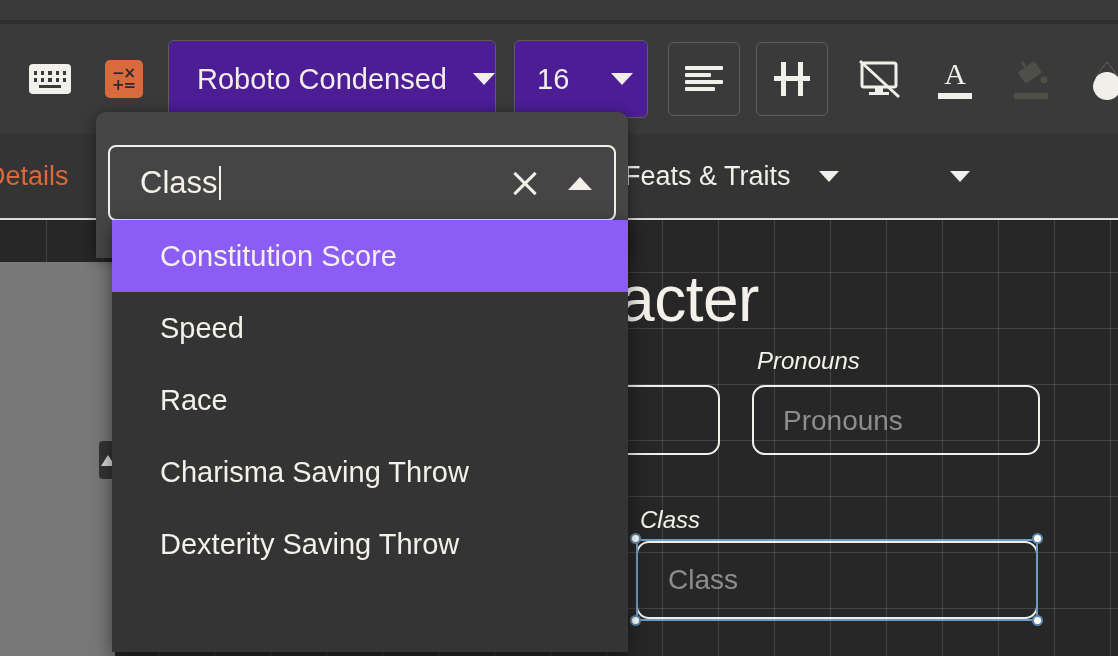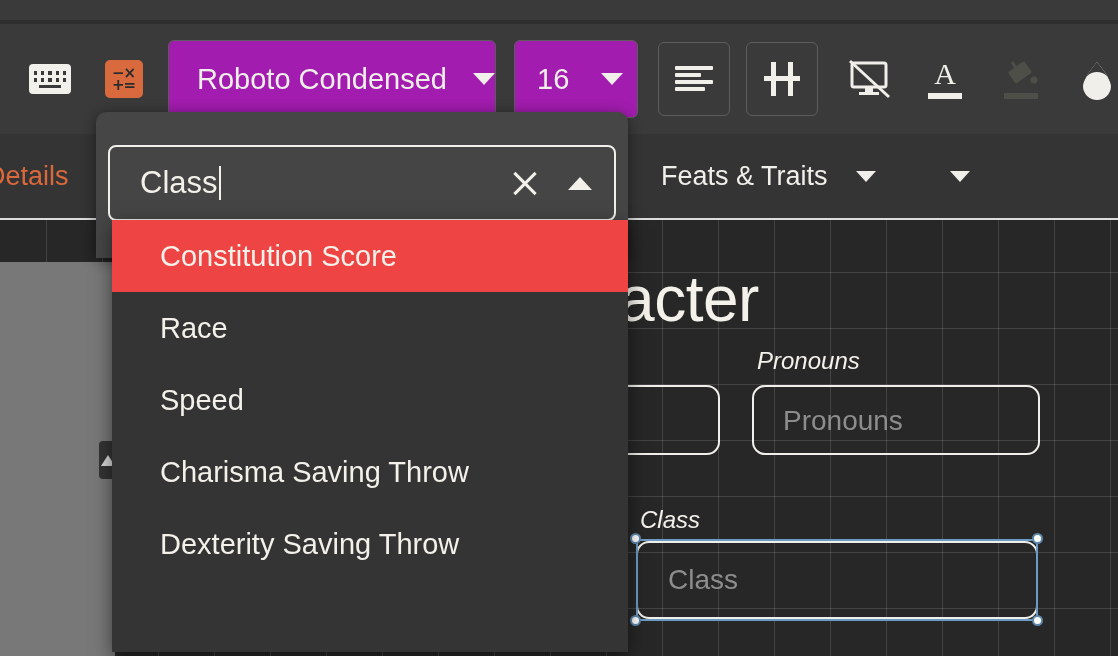--- a/index.html
+++ b/index.html
@@ -79,21 +79,21 @@
     font-style: normal;
     font-family: "DejaVu Sans", sans-serif;
   }
   .calc-icon .c1 { left: 7px;  top: 6px; }
   .calc-icon .c2 { right: 7px; top: 6px; }
   .calc-icon .c3 { left: 7px;  bottom: 5px; }
   .calc-icon .c4 { right: 7px; bottom: 5px; }
 
   .tb-select {
     height: 78px;
-    background: #a21caf;
+    background: #4c1d95;
     border: 1px solid #5d5d5d;
     border-radius: 6px;
     display: flex;
     align-items: center;
     justify-content: space-between;
     padding: 0 22px 0 28px;
     cursor: pointer;
     flex: 0 0 auto;
   }
   .tb-select .lbl {
@@ -104,21 +104,21 @@
   }
   .caret-down {
     width: 0; height: 0;
     border-left: 11px solid transparent;
     border-right: 11px solid transparent;
     border-top: 12px solid #f1efe9;
     margin-left: 26px;
     flex: 0 0 auto;
   }
   .font-select { margin-left: 22px; width: 328px; }
-  .size-select { margin-left: 18px; width: 124px; padding: 0 14px 0 22px; text-align: right; }
+  .size-select { margin-left: 18px; width: 134px; padding: 0 14px 0 22px; text-align: right; }
   .size-select .caret-down { margin-left: 14px; }
 
   .tb-box {
     width: 72px; height: 74px;
     border: 1px solid #5d5d5d;
     border-radius: 6px;
     display: flex; align-items: center; justify-content: center;
     cursor: pointer;
     flex: 0 0 auto;
   }
@@ -170,21 +170,21 @@
   }
   .tab-item .caret-down {
     border-left-width: 10px; border-right-width: 10px; border-top-width: 11px;
     margin-left: 28px;
   }
   .tab-details {
     position: absolute; left: -14px; top: 0; height: 84px;
     display:flex; align-items:center;
   }
   .tab-details .tab-text { color: #d9683c; }
-  .tab-feats { position: absolute; left: 661px; justify-content: space-between; }
+  .tab-feats { position: absolute; left: 624px; justify-content: space-between; }
   .tab-equip { position: absolute; left: 922px; }
 
   
   .canvas {
     position: absolute; left: 0; top: 218px;
     width: 1118px; height: 438px;
     background: #272727;
     border-top: 2px solid #dcdcdc;
     overflow: hidden;
   }
@@ -321,21 +321,21 @@
     box-shadow: 0 6px 18px rgba(0,0,0,0.5);
     max-height: 548px;
     overflow: hidden;
   }
   .combo-opt {
     height: 72px; display: flex; align-items: center;
     padding-left: 48px;
     color: #f3f1ea; font-size: 29px; white-space: nowrap;
     cursor: pointer;
   }
-  .combo-opt.sel { background: #ef4444; }
+  .combo-opt.sel { background: #8b5cf6; }
 </style>
 </head>
 <body>
 
 <div id="app">
 
   <div class="topbar"></div>
   <div class="topbar-shadow"></div>
 
   <div class="toolbar">
@@ -480,24 +480,24 @@
       <span class="combo-value"><span>Class</span><span class="caret-bar"></span></span>
       <span class="combo-clear"></span>
       <span class="combo-caret-up"></span>
     </div>
 
     <div class="combo-list">
         <div class="combo-opt sel">
           <span>Constitution Score</span>
         </div>
         <div class="combo-opt">
-          <span>Race</span>
+          <span>Speed</span>
         </div>
         <div class="combo-opt">
-          <span>Speed</span>
+          <span>Race</span>
         </div>
         <div class="combo-opt">
           <span>Charisma Saving Throw</span>
         </div>
         <div class="combo-opt">
           <span>Dexterity Saving Throw</span>
         </div>
         <div class="combo-opt"></div>
       </div>
   </div>

